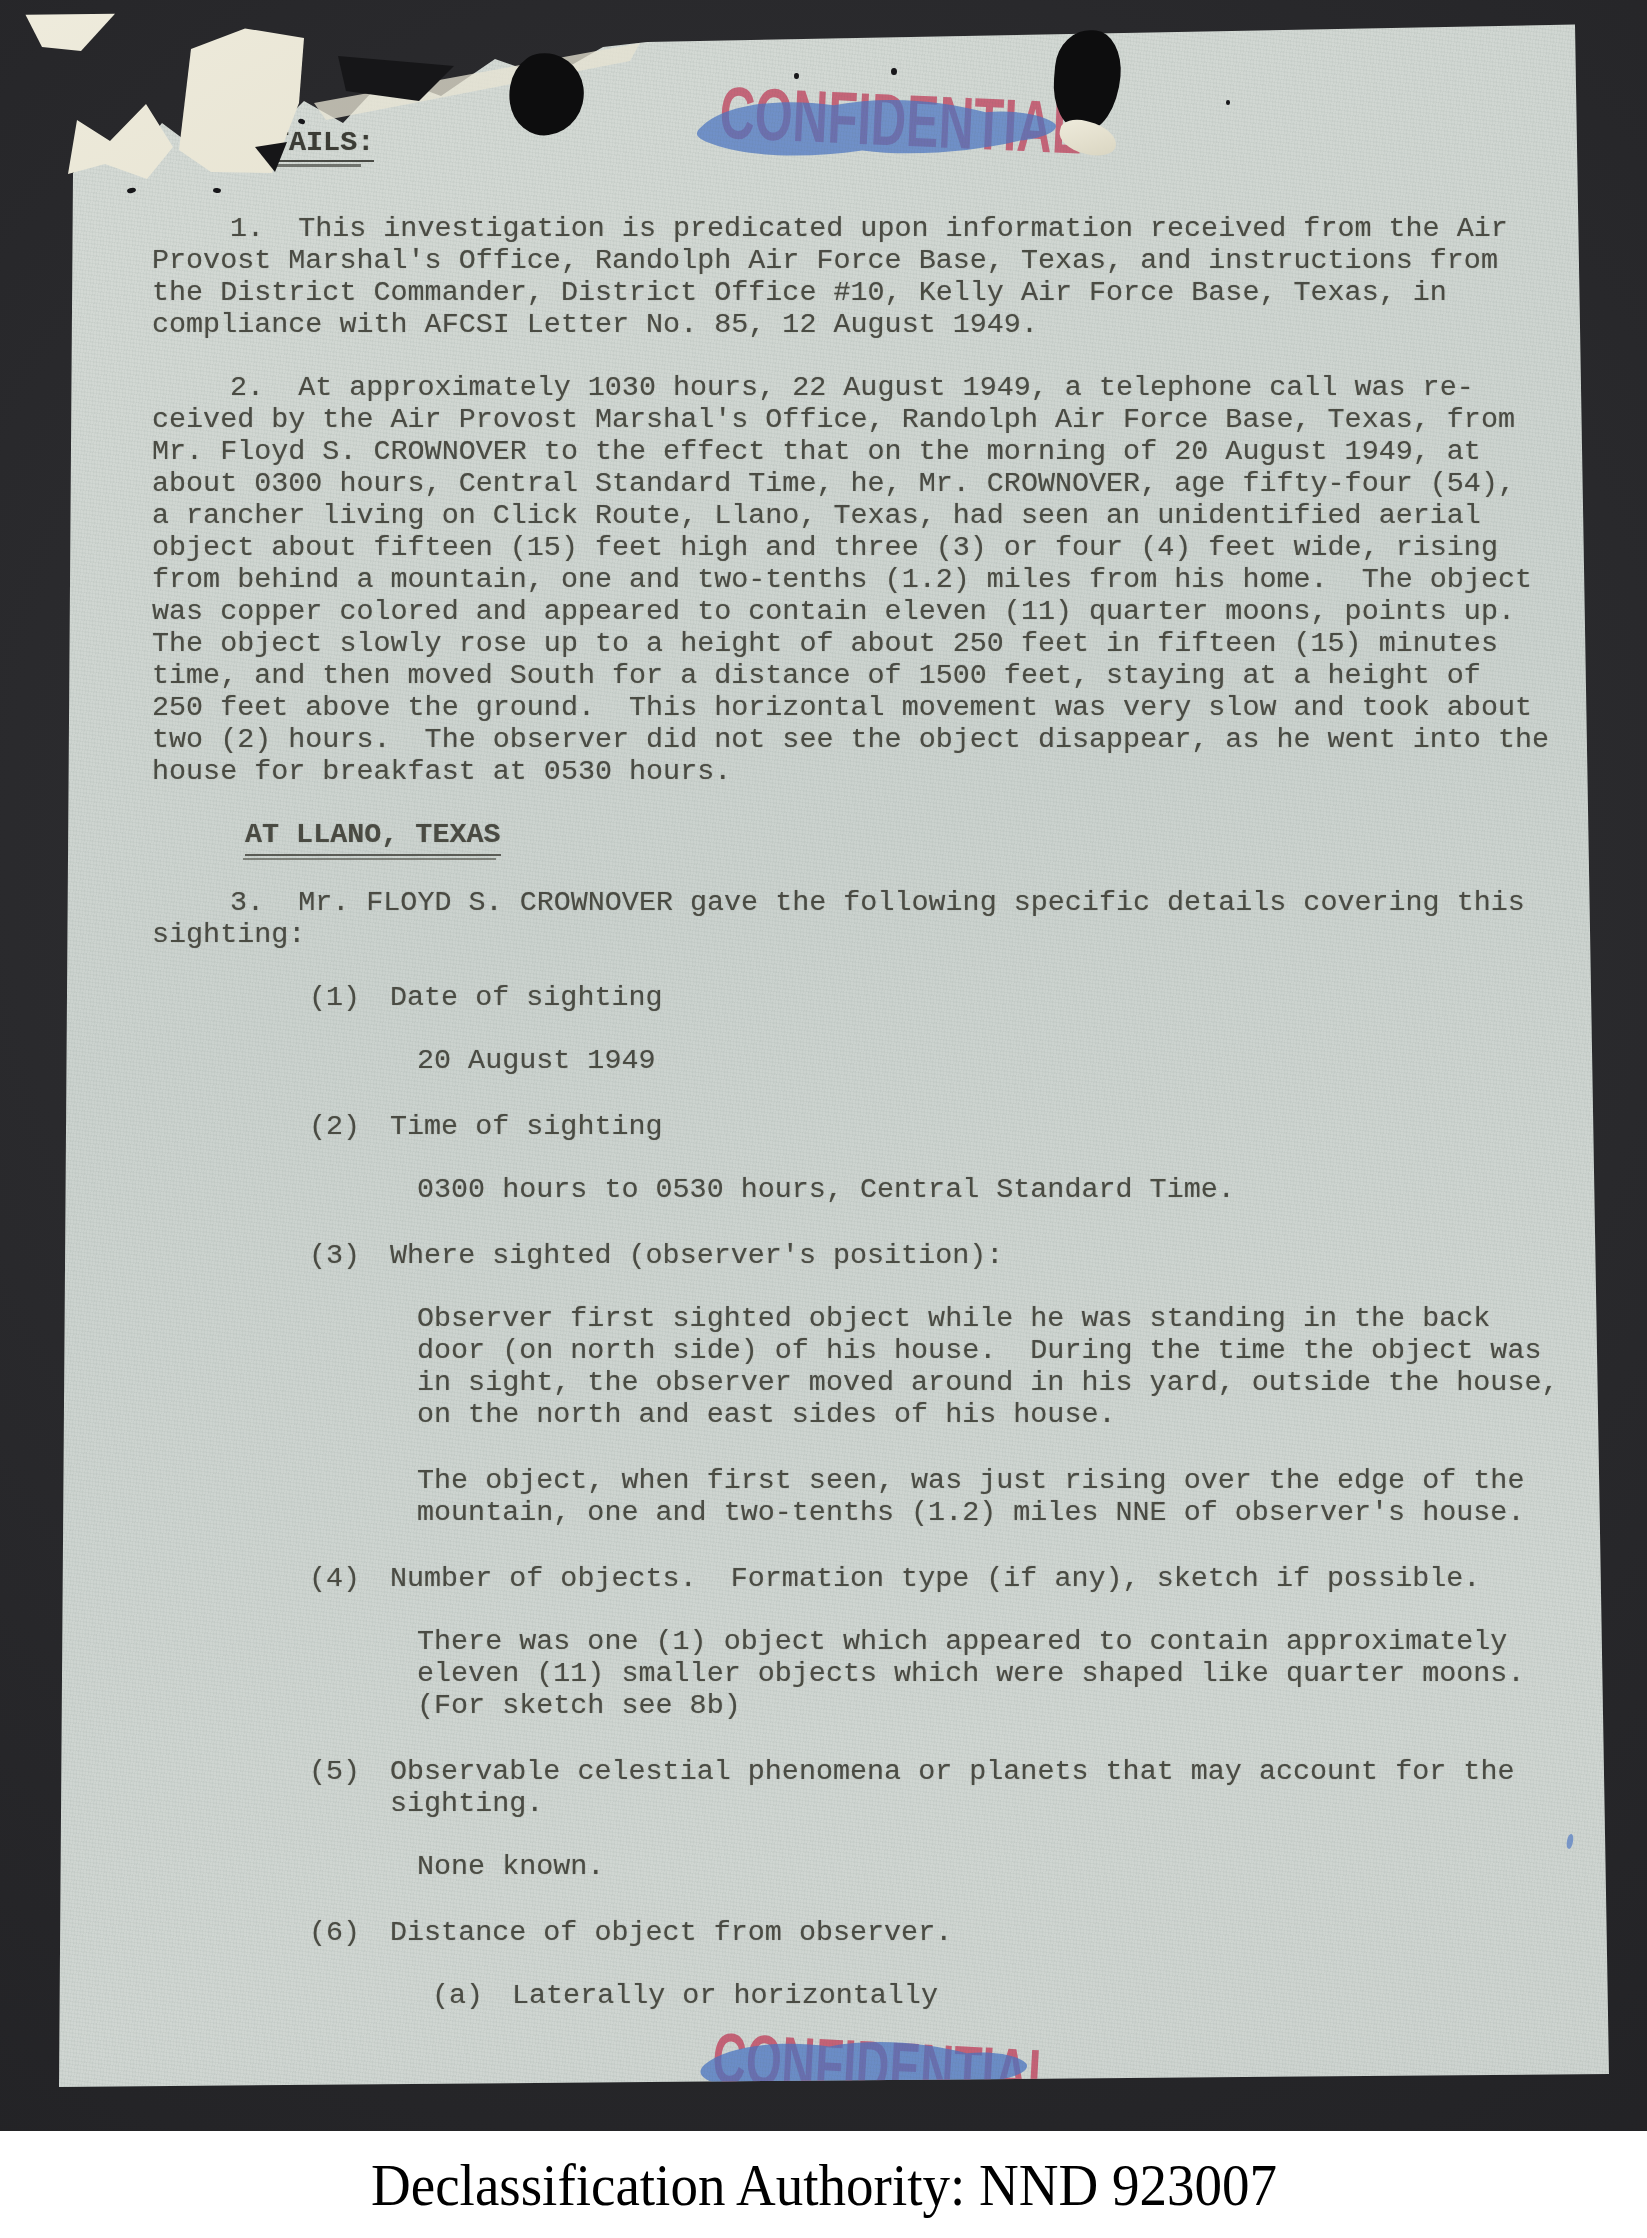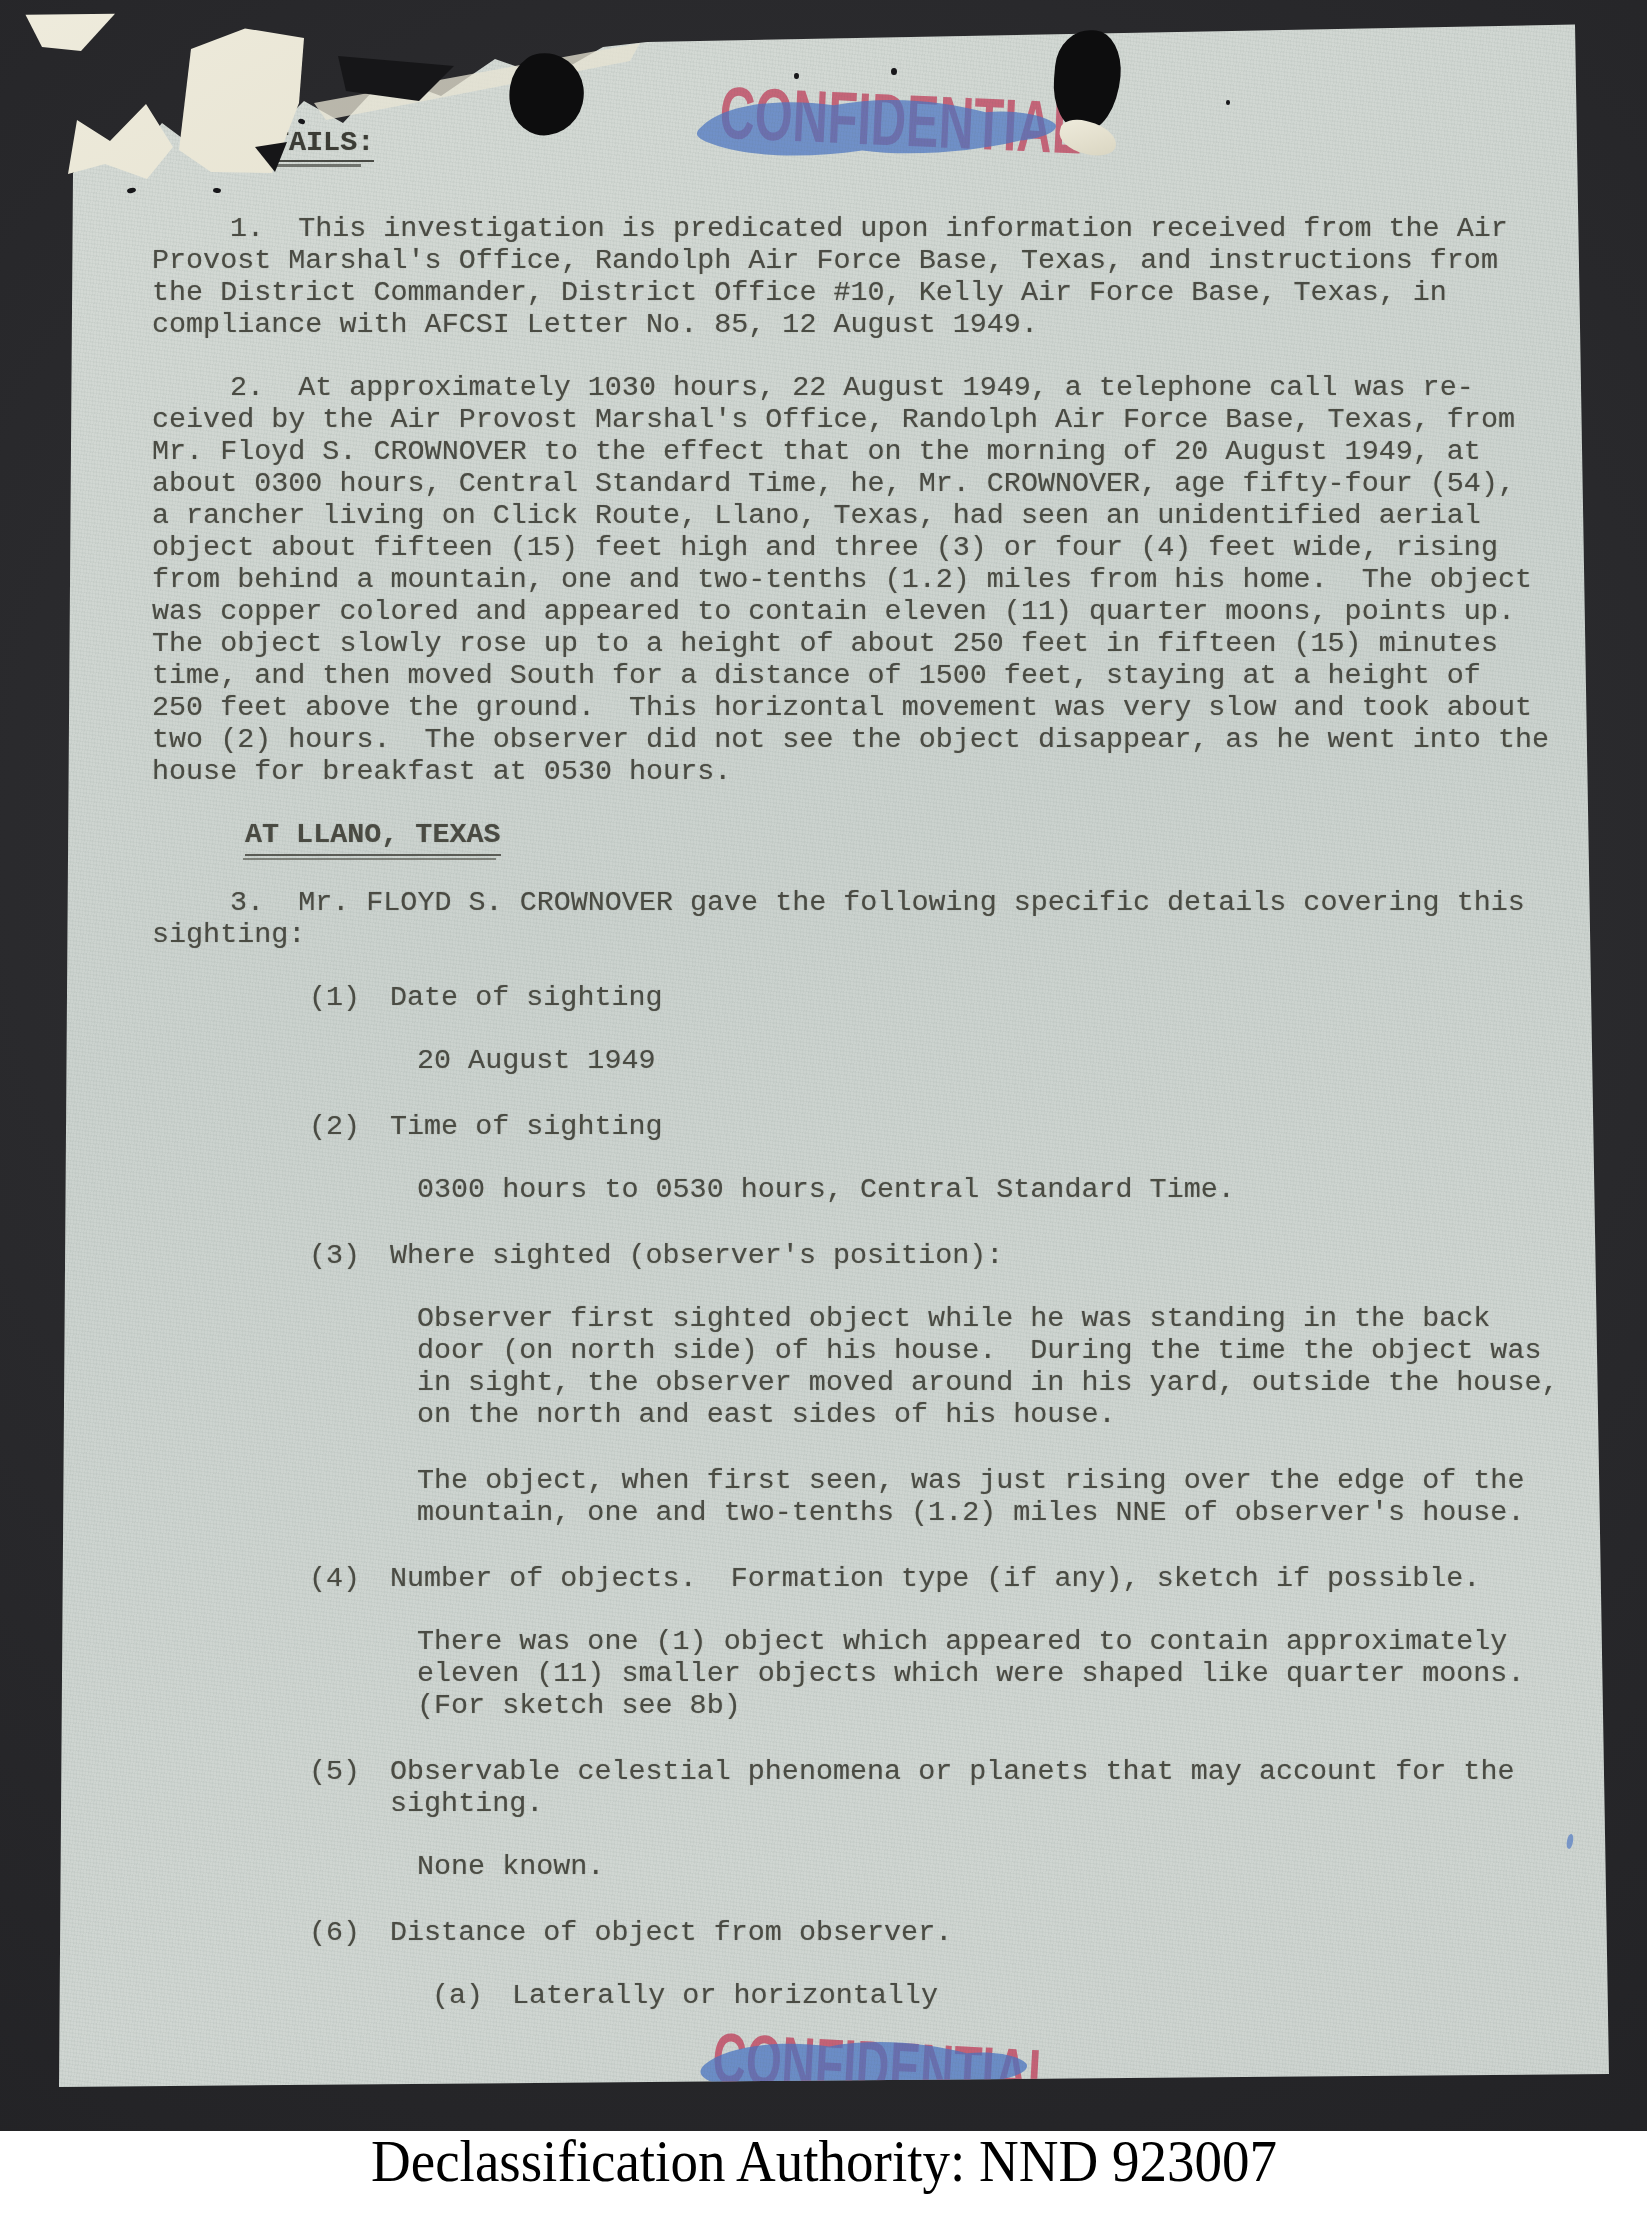--- a/index.html
+++ b/index.html
@@ -86,21 +86,21 @@
     border-bottom:2.9px solid rgba(48,48,42,.85); padding-bottom:2.5px;
   }
   .frag::after { content:""; position:absolute; left:1px; right:12.8px; bottom:-7.4px;
     height:2.5px; background:rgba(48,48,42,.6); }
   
   .stamp-svg { position:absolute; overflow:visible; }
   .stamp-top { left:677px; top:64px; }
   .stamp-bottom { left:682px; top:2006px; }
   
   .footer-band { position:absolute; left:0; top:2131px; width:1648px; height:108px;
-    background:#ffffff; display:flex; justify-content:center; }
+    background:#ffffff; display:flex; align-items:center; justify-content:center; }
   .footer-text { font-family:"Liberation Serif","DejaVu Serif",serif; font-size:55px;
     color:#000; letter-spacing:0; transform:scaleY(1.08); }
 </style>
 </head>
 <body>
 
 <div class="stage">
 
   <div class="paper">
 

